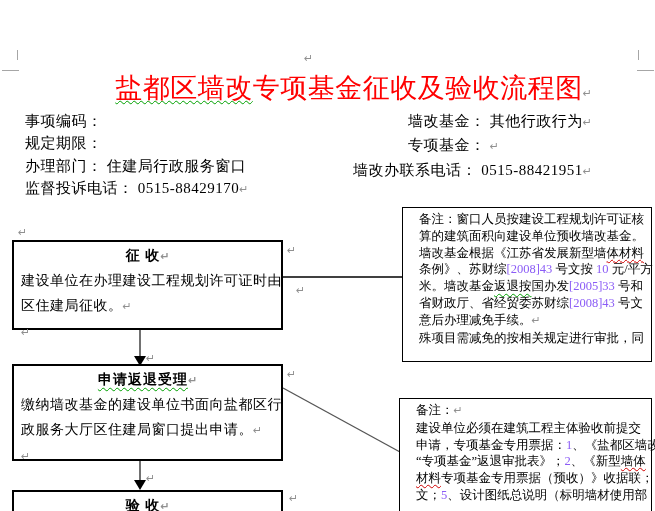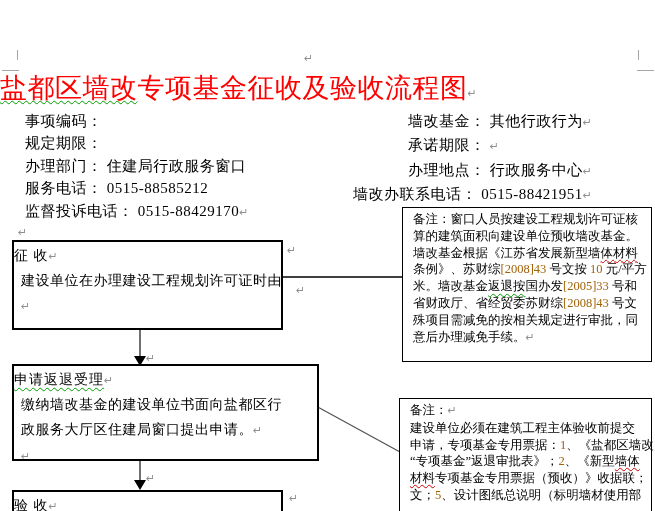--- a/index.html
+++ b/index.html
@@ -4,44 +4,44 @@
 <style>
   html,body{margin:0;padding:0;background:#ffffff;}
   .page{
     position:relative;width:655px;height:511px;background:#ffffff;
     overflow:hidden;font-family:"Liberation Serif","DejaVu Serif",serif;color:#000;
   }
   .abs{position:absolute;}
   .line{white-space:nowrap;}
   
   .doc-title{
-    position:absolute;left:0;top:70px;width:592px;text-align:left;
+    position:absolute;left:0;top:70px;width:592px;text-align:right;
     font-size:27px;letter-spacing:0.5px;font-weight:400;
   }
   
   .info-col{position:absolute;font-size:15px;line-height:22.4px;letter-spacing:0.5px;}
   .info-left{left:25px;top:110px;}
   .info-right{left:408px;top:110px;}
   .info-right .shift{margin-left:-55px;}
   
   .flow-box{
     position:absolute;box-sizing:border-box;border:2px solid #000;background:#fff;
     font-size:14px;
   }
-  .flow-box .box-title{text-align:left;line-height:22px;margin-top:3px;letter-spacing:1px;}
+  .flow-box .box-title{text-align:center;line-height:22px;margin-top:3px;letter-spacing:1px;font-weight:bold;}
   .flow-box .box-line{line-height:25px;padding:0 7px;letter-spacing:0.5px;}
   
   .note-box{
     position:absolute;box-sizing:border-box;border:1.5px solid #000;background:#fff;
-    font-size:12.5px;padding:3px 10px;
+    font-size:12.5px;padding:3px 16px;
   }
   .note-box .line{line-height:16.8px;}
   
   .pm{color:#909090;font-size:11px;font-family:"DejaVu Sans",sans-serif;letter-spacing:0;}
-  .teal{color:#a16207;}
+  .teal{color:#8b5cf6;}
   .gw{text-decoration-line:underline;text-decoration-style:wavy;text-decoration-color:#00a000;text-decoration-thickness:1px;text-underline-offset:3px;}
   .rw{text-decoration-line:underline;text-decoration-style:wavy;text-decoration-color:#d00000;text-decoration-thickness:1px;text-underline-offset:2px;}
   
   .crop{position:absolute;background:#a6a6a6;}
   
   .connectors{position:absolute;left:0;top:0;pointer-events:none;}
 </style>
 </head>
 <body>
 
@@ -60,65 +60,64 @@
   <span class="pm abs" style="left:287px;top:368px;">↵</span>
   <span class="pm abs" style="left:146px;top:472px;">↵</span>
   <span class="pm abs" style="left:289px;top:492px;">↵</span>
 
   <div class="doc-title line" style="color:#FF0000;"><span class="gw">盐都区墙改</span><span>专项基金征收及验收流程图</span><span class="pm">↵</span></div>
 
   <div class="info-col info-left">
     <div class="line"><span>事项编码：</span></div>
     <div class="line"><span>规定期限：</span></div>
     <div class="line"><span>办理部门： 住建局行政服务窗口</span></div>
-    <div class="line"><span>服务电话： 0515-88585212</span></div>
     <div class="line"><span>监督投诉电话： 0515-88429170</span><span class="pm">↵</span></div>
   </div>
   <div class="info-col info-right">
     <div class="line"><span>墙改基金： 其他行政行为</span><span class="pm">↵</span></div>
-    <div class="line"><span>承诺期限： </span><span class="pm">↵</span></div>
-    <div class="line"><span>办理地点： 行政服务中心</span><span class="pm">↵</span></div>
+    <div class="line"><span>专项基金： </span><span class="pm">↵</span></div>
     <div class="line shift"><span>墙改办联系电话： 0515-88421951</span><span class="pm">↵</span></div>
   </div>
 
   <svg class="connectors" width="655" height="511">
     <line x1="283" y1="277" x2="402" y2="277" stroke="#000" stroke-width="1.4"></line>
     <line x1="140" y1="330" x2="140" y2="357" stroke="#4d4d4d" stroke-width="1.6"></line>
     <polygon points="134,356 146,356 140,366" fill="#000"></polygon>
     <line x1="140" y1="461" x2="140" y2="482" stroke="#4d4d4d" stroke-width="1.6"></line>
     <polygon points="134,480 146,480 140,490" fill="#000"></polygon>
     <line x1="283" y1="388" x2="400" y2="452" stroke="#555" stroke-width="1.3"></line>
   </svg>
 
   <div class="flow-box" style="left:12px;top:240px;width:271px;height:90px;">
     <div class="box-title line"><span>征  收</span><span class="pm">↵</span></div>
     <div class="box-line line"><span>建设单位在办理建设工程规划许可证时由</span></div>
+    <div class="box-line line"><span>区住建局征收。</span><span class="pm">↵</span></div>
     <div class="box-line line"><span class="pm">↵</span></div>
   </div>
 
-  <div class="flow-box" style="left:12px;top:364px;width:307px;height:97px;">
+  <div class="flow-box" style="left:12px;top:364px;width:271px;height:97px;">
     <div class="box-title line"><span class="gw">申请返退受理</span><span class="pm">↵</span></div>
     <div class="box-line line"><span>缴纳墙改基金的建设单位书面向盐都区行</span></div>
     <div class="box-line line"><span>政服务大厅区住建局窗口提出申请。</span><span class="pm">↵</span></div>
     <div class="box-line line"><span class="pm">↵</span></div>
   </div>
 
   <div class="flow-box" style="left:12px;top:490px;width:271px;height:45px;">
     <div class="box-title line"><span>验  收</span><span class="pm">↵</span></div>
   </div>
 
   <div class="note-box" style="left:402px;top:207px;width:250px;height:155px;">
     <div class="line"><span>备注：窗口人员按建设工程规划许可证核</span></div>
     <div class="line"><span>算的建筑面积向建设单位预收墙改基金。</span></div>
     <div class="line"><span>墙改基金根据《江苏省发展新型墙</span><span class="rw">体材料</span></div>
     <div class="line"><span>条例》、苏财综</span><span class="teal">[2008]43</span><span> 号文按 </span><span class="teal">10</span><span> 元/平方</span></div>
     <div class="line"><span>米。墙改基金</span><span class="gw">返退按</span><span>国办发</span><span class="teal">[2005]33</span><span> 号和</span></div>
     <div class="line"><span>省财政厅、省经贸委苏财综</span><span class="teal">[2008]43</span><span> 号文</span></div>
+    <div class="line"><span>意后办理减免手续。</span><span class="pm">↵</span></div>
     <div class="line"><span>殊项目需减免的按相关规定进行审批，同</span></div>
-    <div class="line"><span>意后办理减免手续。</span><span class="pm">↵</span></div>
   </div>
 
   <div class="note-box" style="left:399px;top:398px;width:253px;height:125px;">
     <div class="line"><span>备注：</span><span class="pm">↵</span></div>
     <div class="line"><span>建设单位必须在建筑工程主体验收前提交</span></div>
     <div class="line"><span>申请，专项基金专用票据：</span><span class="teal">1</span><span>、《盐都区墙改</span></div>
     <div class="line"><span>“专项基金”返退审批表》；</span><span class="teal">2</span><span>、《新型</span><span class="rw">墙体</span></div>
     <div class="line"><span class="rw">材料</span><span>专项基金专用票据（预收）》收据联；</span></div>
     <div class="line"><span>文；</span><span class="teal">5</span><span>、设计图纸总说明（标明墙材使用部</span></div>
   </div>

